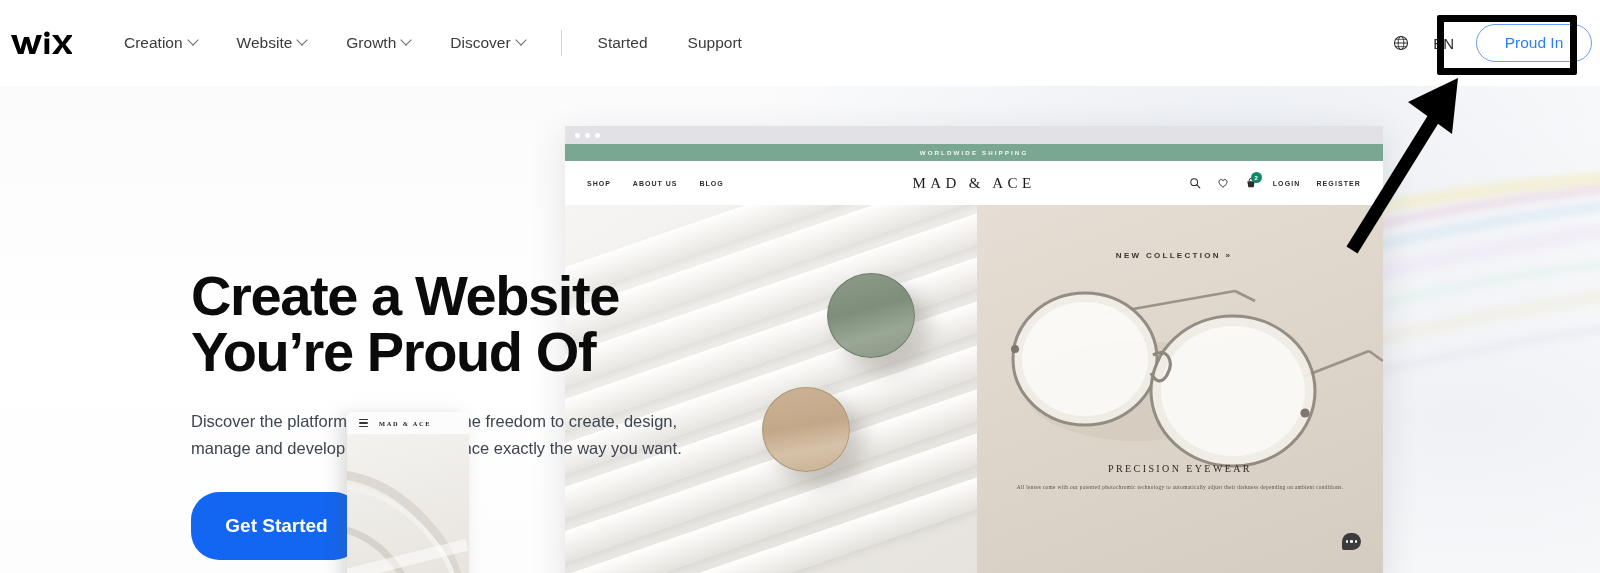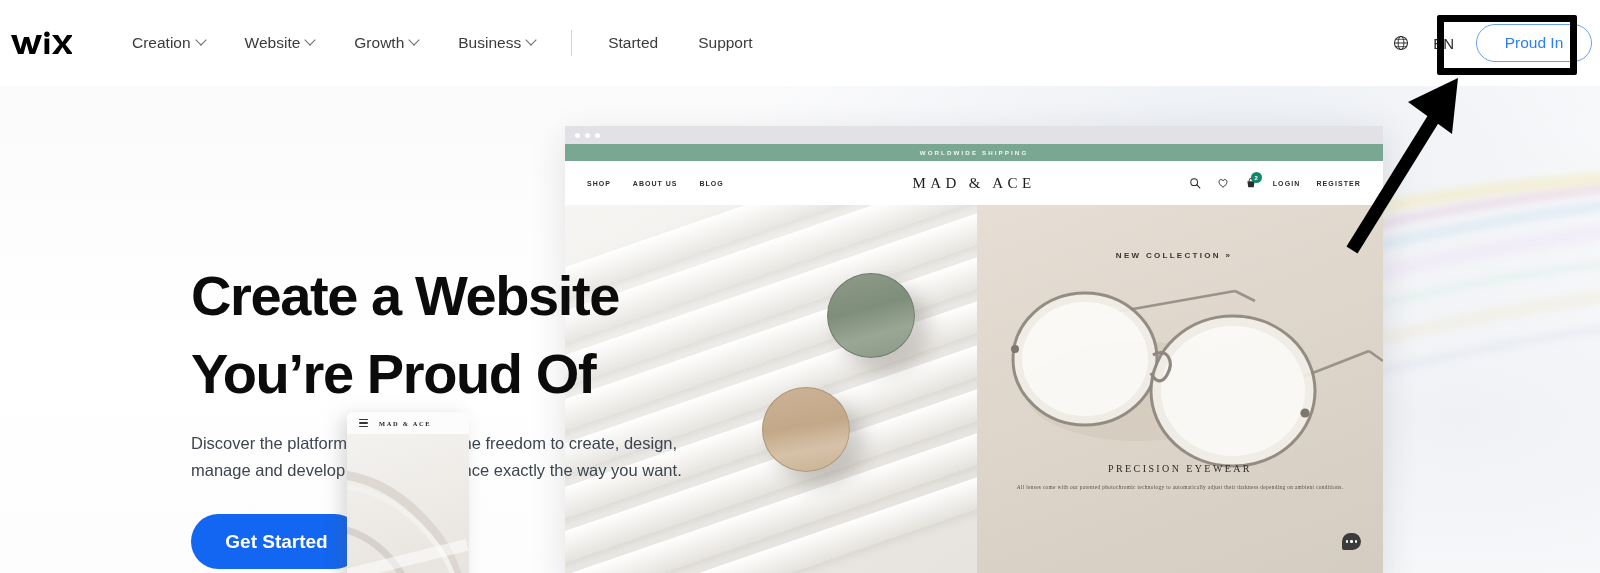--- a/index.html
+++ b/index.html
@@ -10,21 +10,21 @@
     background: #ffffff;
   }
   #root { position: relative; width: 1600px; height: 573px; overflow: hidden; }
 
   
   .topnav {
     position: absolute; left: 0; top: 0; width: 1600px; height: 86px;
     background: #ffffff; z-index: 40;
     display: flex; align-items: center;
   }
-  .nav-left { display: flex; align-items: center; gap: 8px; }
+  .nav-left { display: flex; align-items: center; }
   .wix-logo {
     margin-left: 10px; width: 62px; height: 34px;
     display: flex; align-items: center; justify-content: center;
   }
   .nav-items { display: flex; align-items: center; margin-left: 32px; }
   .nav-item {
     display: flex; align-items: center; gap: 6px;
     padding: 0 20px; height: 40px;
     font-size: 15.5px; color: #3b3b3b; white-space: nowrap;
     cursor: pointer;
@@ -80,27 +80,27 @@
   
   .irid { position: absolute; right: -40px; top: 70px; width: 460px; height: 330px;
           filter: blur(3px); opacity: .9; }
 
   .hero-copy { position: absolute; left: 191px; top: 182px; width: 520px; z-index: 12; }
   .headline {
     font-size: 56px; line-height: 1.0; font-weight: 700;
     letter-spacing: -1.4px; color: #0b0b0b;
     font-family: "Liberation Sans", sans-serif;
   }
-  .headline .l2 { display: block; margin-top: 22px; }
+  .headline .l2 { display: block; margin-top: 0; }
   .subcopy {
     margin-top: 28px; font-size: 16.5px; line-height: 1.62;
     color: #3d4550; max-width: 520px;
   }
   .cta {
-    margin-top: 31px; width: 171px; height: 55px; border-radius: 28px;
+    margin-top: 31px; width: 171px; height: 68px; border-radius: 28px;
     background: #1266f1; border: none; color: #ffffff;
     font-size: 19px; font-weight: 700;
     font-family: "Liberation Sans", sans-serif;
     display: flex; align-items: center; justify-content: center;
     cursor: pointer;
   }
 
   
   .mockup {
     position: absolute; left: 565px; top: 40px; width: 818px; height: 460px;
@@ -226,21 +226,21 @@
         </div>
         <div class="nav-item">
           <span>Website</span>
           <span class="caret"></span>
         </div>
         <div class="nav-item">
           <span>Growth</span>
           <span class="caret"></span>
         </div>
         <div class="nav-item">
-          <span>Business</span>
+          <span>Discover</span>
           <span class="caret"></span>
         </div>
 
         <div class="nav-sep"></div>
 
         <div class="nav-item">
           <span>Started</span>
         </div>
         <div class="nav-item">
           <span>Support</span>

